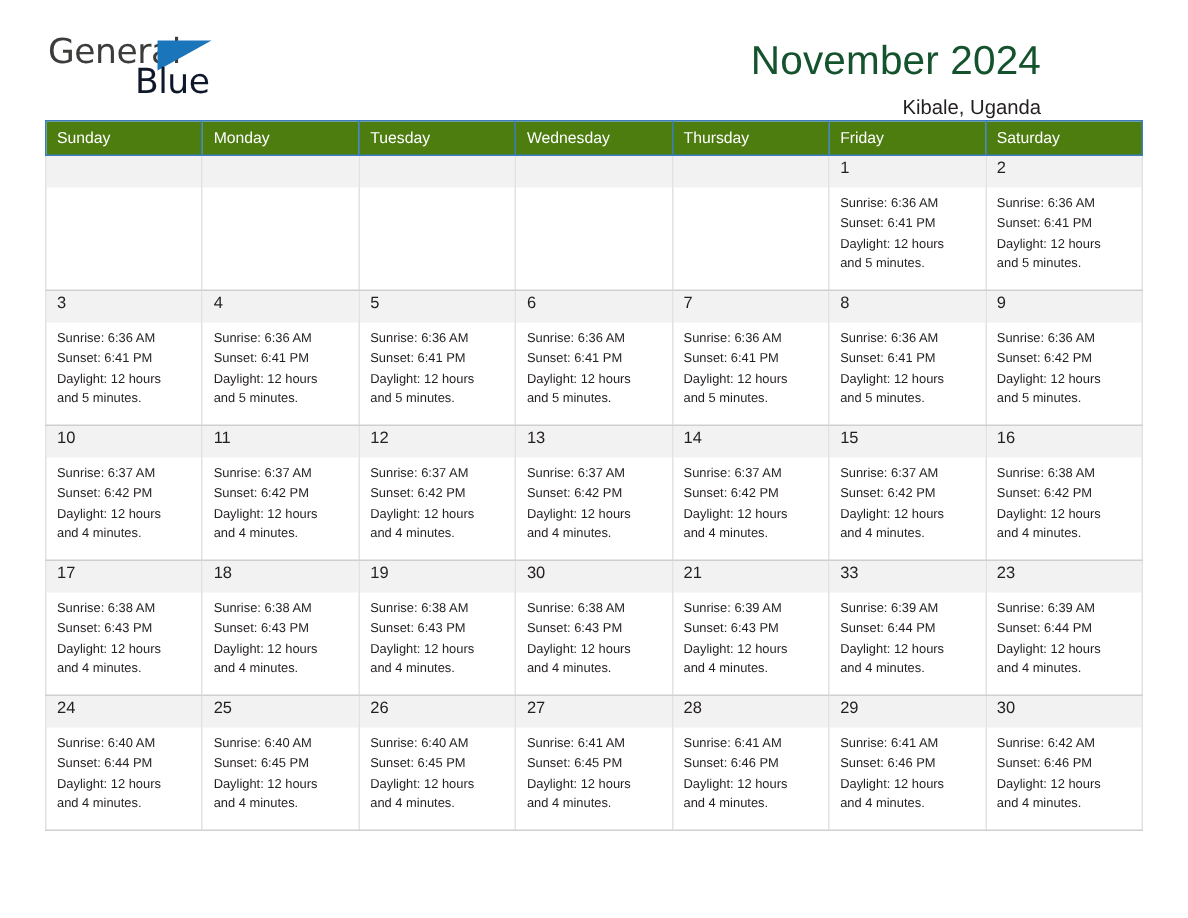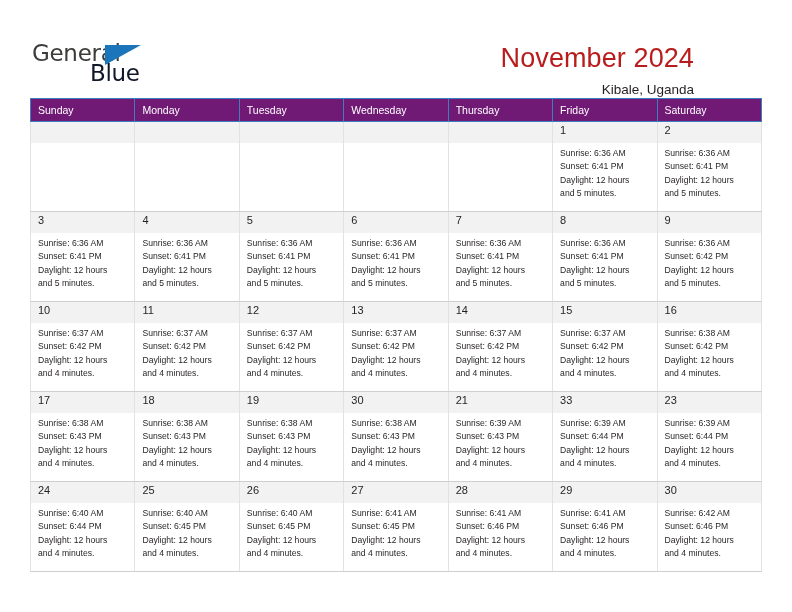--- a/index.html
+++ b/index.html
@@ -12,21 +12,21 @@
     background: #ffffff;
     font-family: "Liberation Sans", sans-serif;
     color: #231f20;
     overflow: hidden;
   }
   .page {
     position: relative;
     width: 724px;
     height: 612px;
     box-sizing: border-box;
-    padding: 18px 30px;
+    padding: 0 30px;
   }
 
   
   .header {
     display: flex;
     align-items: flex-start;
     justify-content: space-between;
     height: 72px;
     padding-top: 24px;
     box-sizing: border-box;
@@ -65,42 +65,42 @@
     border-left: 36px solid #1b75bb;
     border-bottom: 20px solid transparent;
   }
   .title-block {
     text-align: right;
     padding-top: 2px;
   }
   .cal-title {
     font-size: 27px;
     font-weight: normal;
-    color: #b91c1c;
+    color: #14532d;
     letter-spacing: 0.1px;
     line-height: 1.1;
     margin: 0;
     text-align: right;
   }
   .cal-subtitle {
     font-size: 13.5px;
     color: #231f20;
     margin-top: 9px;
     line-height: 1.1;
   }
 
   
   .calendar {
     width: 732px;
     border-collapse: collapse;
     table-layout: fixed;
     margin-top: 8px;
   }
   .calendar th {
-    background: #701a75;
+    background: #4d7c0f;
     color: #ffffff;
     font-size: 10.5px;
     font-weight: normal;
     text-align: left;
     padding: 5px 0 5px 7px;
     height: 21px;
     box-sizing: border-box;
     border: 1px solid #3b7ec0;
   }
   .calendar td {

